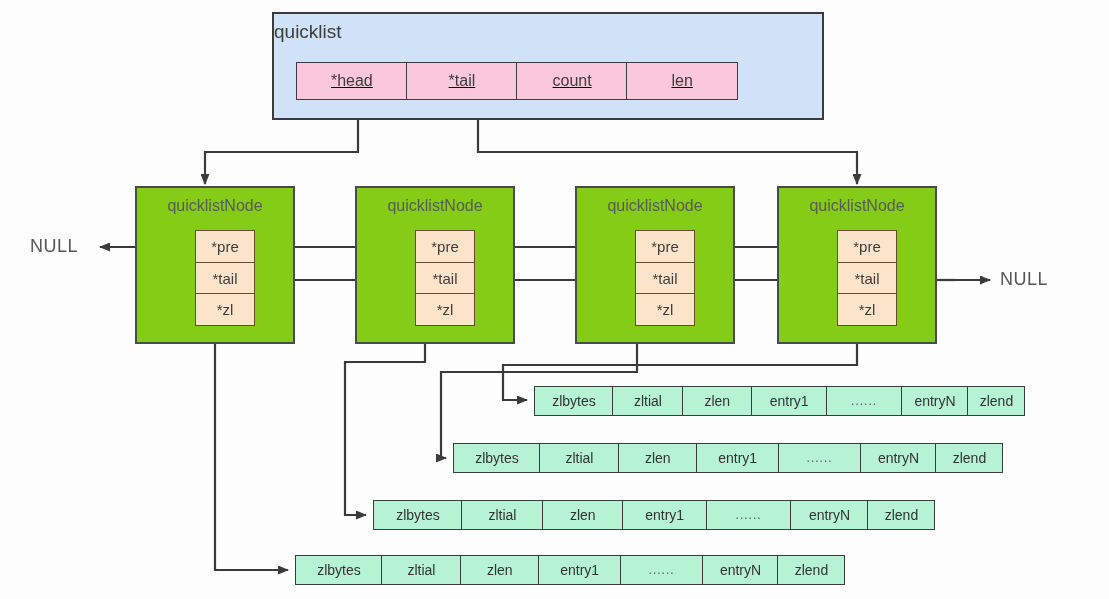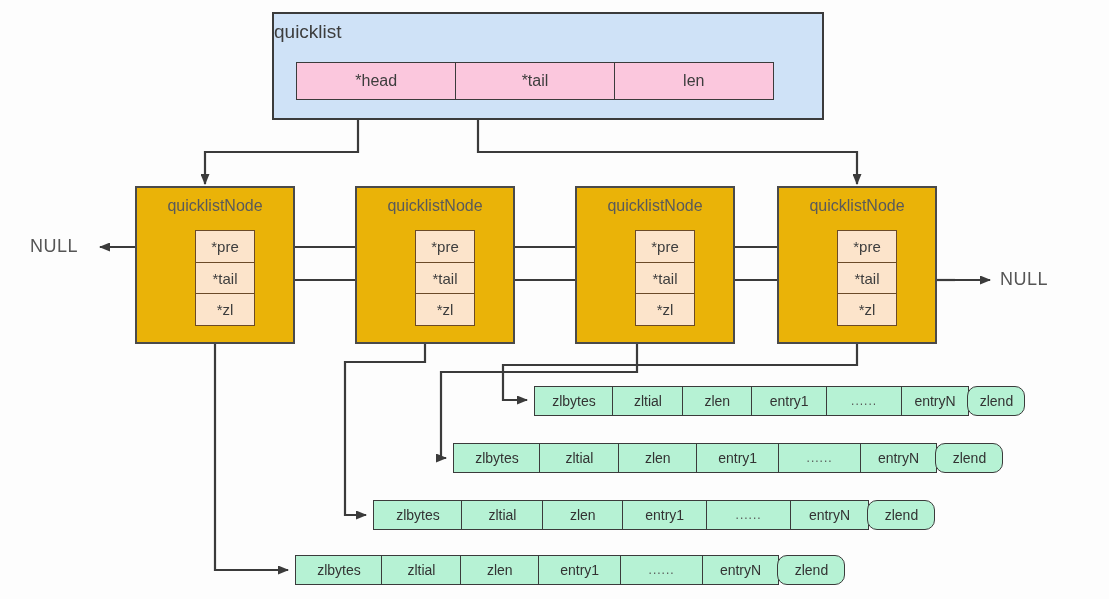--- a/index.html
+++ b/index.html
@@ -40,45 +40,46 @@
     left: 0;
     top: 7px;
     width: 100%;
     font-size: 19px;
     color: #3d3d3d;
   }
   .quicklist-fields {
     position: absolute;
     left: 22px;
     top: 48px;
-    width: 478px;
+    width: 442px;
     height: 38px;
     display: flex;
     box-sizing: border-box;
+    text-decoration: underline;
   }
   .qfield {
     flex: 1 1 0;
     background: #fbc7dd;
     border: 1.6px solid #3b3b3b;
     margin-right: -1.6px;
     display: flex;
     align-items: center;
     justify-content: center;
     font-size: 16px;
     color: #3d3d3d;
     box-sizing: border-box;
   }
   .qfield:last-child { margin-right: 0; }
 
   
   .node-box {
     position: absolute;
     width: 160px;
     height: 158px;
-    background: #eab308;
+    background: #84cc16;
     border: 2px solid #4a4a4a;
     box-sizing: border-box;
     text-decoration: underline;
   }
   .node-title {
     position: absolute;
     left: 0;
     top: 9px;
     width: 100%;
     text-align: center;
@@ -118,21 +119,21 @@
     background: #b6f2d4;
     border: 1.6px solid #3b3b3b;
     margin-right: -1.6px;
     display: flex;
     align-items: center;
     justify-content: center;
     font-size: 14px;
     color: #333333;
     box-sizing: border-box;
   }
-  .zcell:last-child { margin-right: 0; border-radius: 10px; }
+  .zcell:last-child { margin-right: 0; }
   .zcell.dots { font-size: 12px; color: #555; letter-spacing: 1px; }
 
   
   .null-label {
     position: absolute;
     font-size: 18px;
     color: #555555;
     letter-spacing: 0.5px;
   }
 </style>
@@ -179,20 +180,21 @@
       <path d="M637,343 L637,372 L441,372 L441,458 L446,458" marker-end="url(#ah)"></path>
       <path d="M857,343 L857,365 L503,365 L503,400 L527,400" marker-end="url(#ah)"></path>
     </g>
   </svg>
 
   <div class="quicklist-box">
     <div class="quicklist-title">quicklist</div>
     <div class="quicklist-fields">
       <div class="qfield">*head</div>
       <div class="qfield">*tail</div>
+      <div class="qfield">count</div>
       <div class="qfield">len</div>
     </div>
   </div>
 
   <div class="node-box" style="left:135px; top:186px;">
     <div class="node-title">quicklistNode</div>
     <div class="node-fields">
       <div class="nfield">*pre</div>
       <div class="nfield">*tail</div>
       <div class="nfield">*zl</div>

